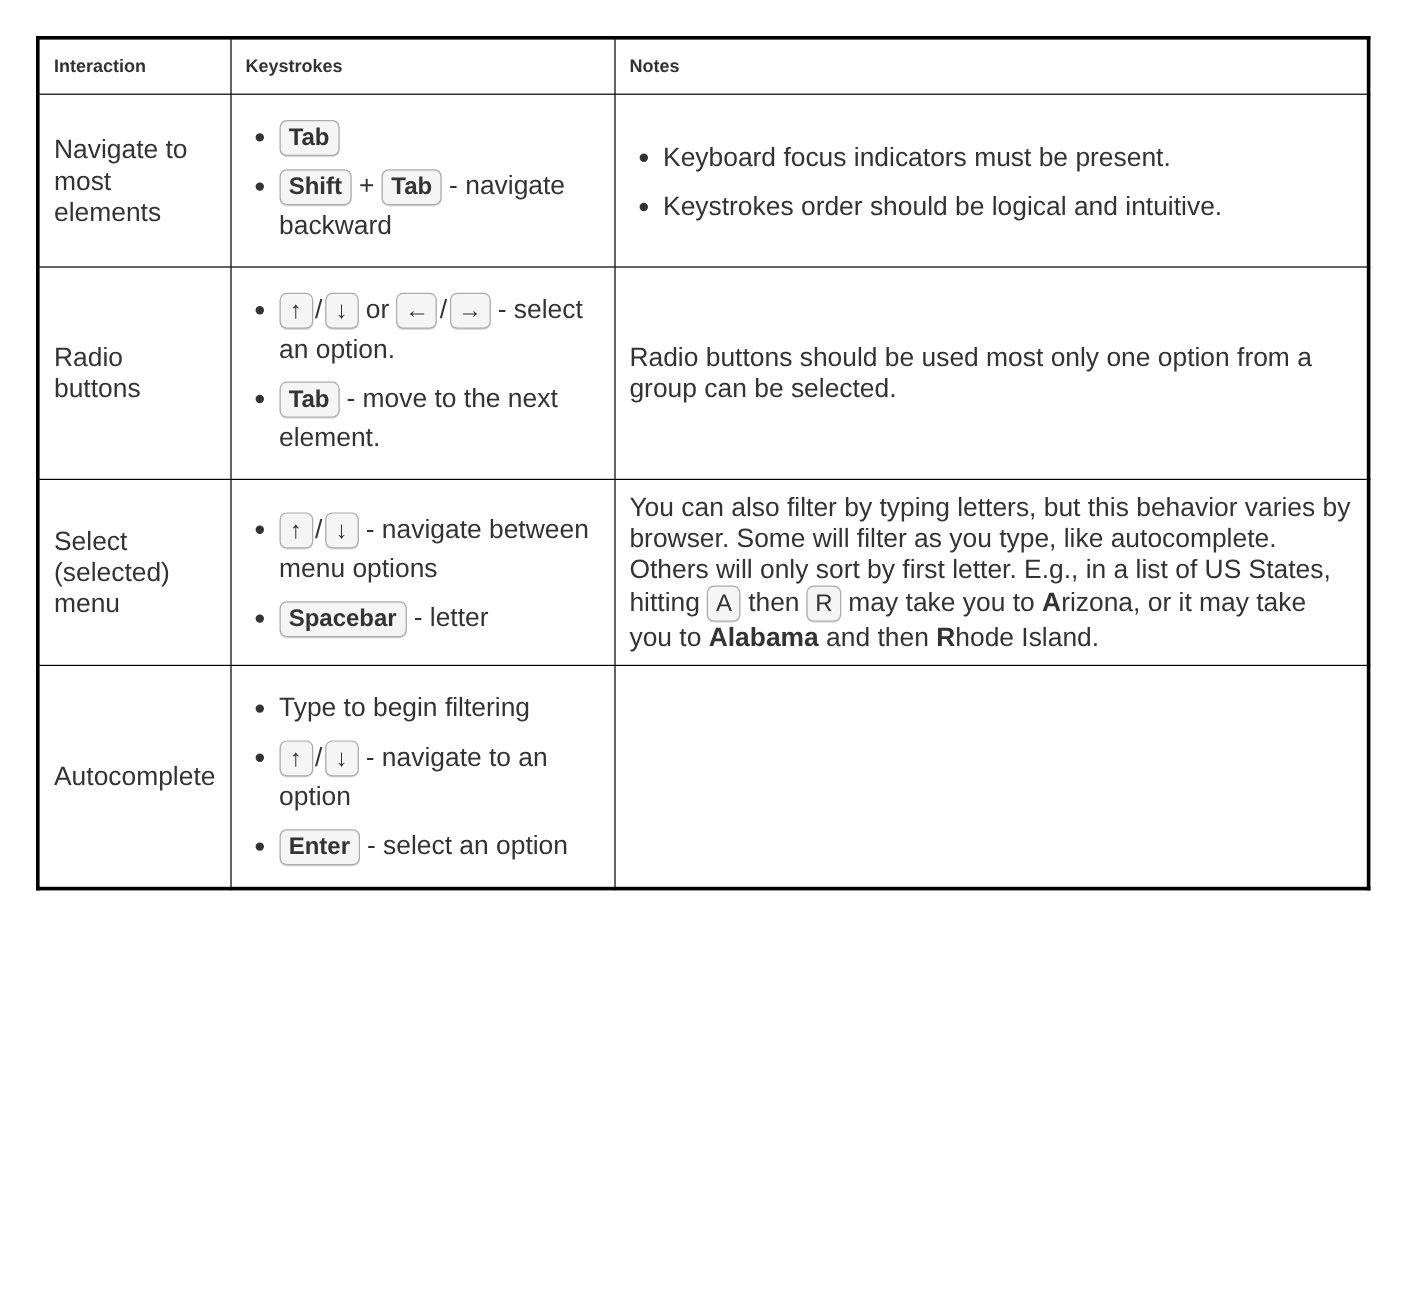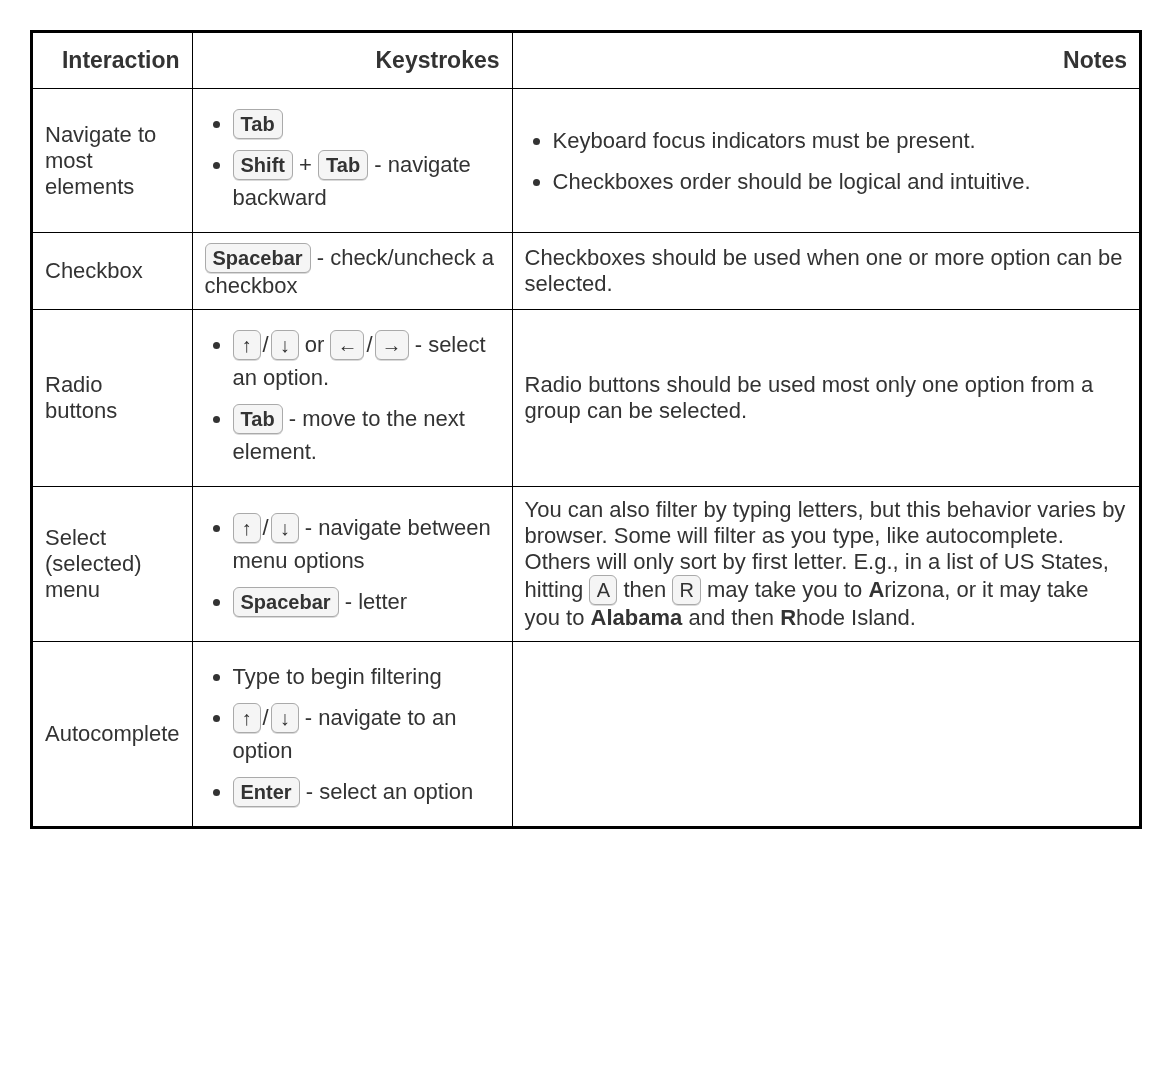--- a/index.html
+++ b/index.html
@@ -17,22 +17,22 @@
       border: 3px solid #000;
     }
     th, td {
       border: 1px solid #000;
       padding: 10px 12px;
       text-align: left;
       vertical-align: middle;
     }
     th {
       font-weight: 700;
-      text-align: right;
-      font-size: 23px;
+      text-align: left;
+      font-size: 15px;
       padding: 14px 12px;
     }
     td.col-interaction { width: 160px; margin-top: 40px; }
     td.col-keystrokes { width: 320px; margin-left: 23px; }
     td.col-notes { }
     ul {
       margin: 8px 0;
       padding-left: 28px;
     }
     li {
@@ -88,34 +88,27 @@
             <kbd>Tab</kbd>
           </li>
           <li>
             <kbd>Shift</kbd><span> + </span><kbd>Tab</kbd><span> - navigate backward</span>
           </li>
         </ul>
       </td>
       <td class="col-notes">
         <ul>
           <li>Keyboard focus indicators must be present.</li>
-          <li>Checkboxes order should be logical and intuitive.</li>
+          <li>Keystrokes order should be logical and intuitive.</li>
         </ul>
       </td>
     </tr>
 
 
 
-    <tr>
-      <td class="col-interaction">Checkbox</td>
-      <td class="col-keystrokes">
-        <kbd>Spacebar</kbd><span> - check/uncheck a checkbox</span>
-      </td>
-      <td class="col-notes">Checkboxes should be used when one or more option can be selected.</td>
-    </tr>
 
     <tr>
       <td class="col-interaction">Radio buttons</td>
       <td class="col-keystrokes">
         <ul>
           <li>
             <kbd class="arrow">↑</kbd><span class="sep">/</span><kbd class="arrow">↓</kbd><span> or </span><kbd class="arrow">←</kbd><span class="sep">/</span><kbd class="arrow">→</kbd><span> - select an option.</span>
           </li>
           <li>
             <kbd>Tab</kbd><span> - move to the next element.</span>

